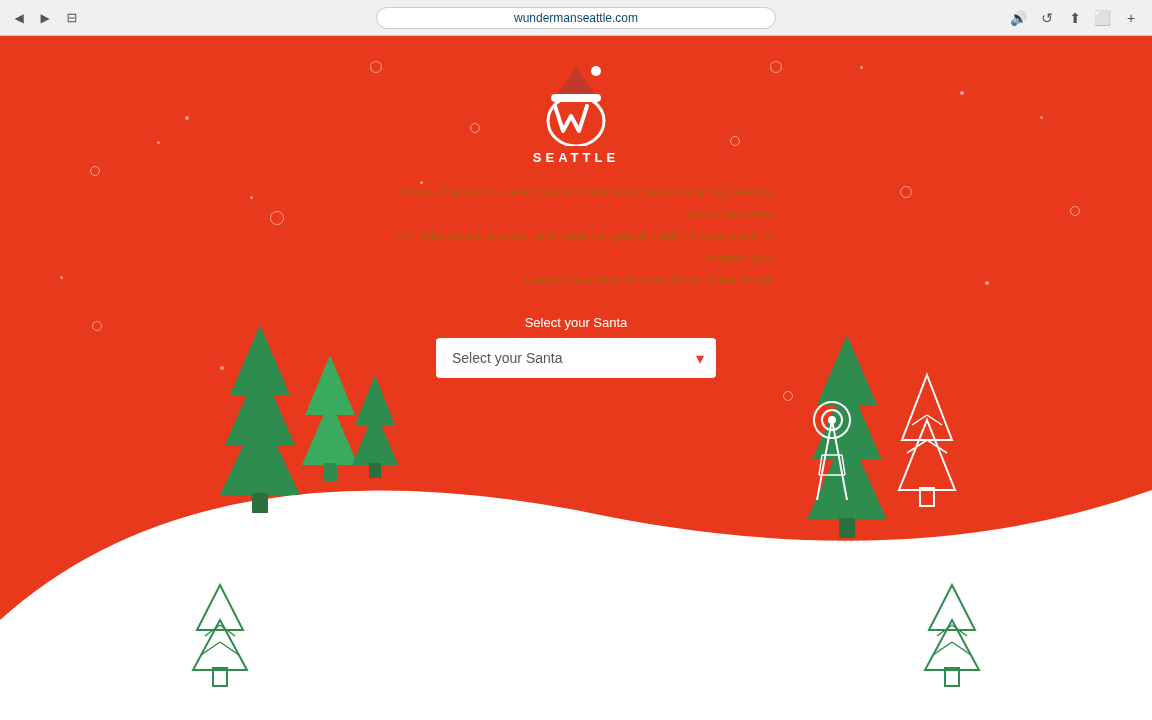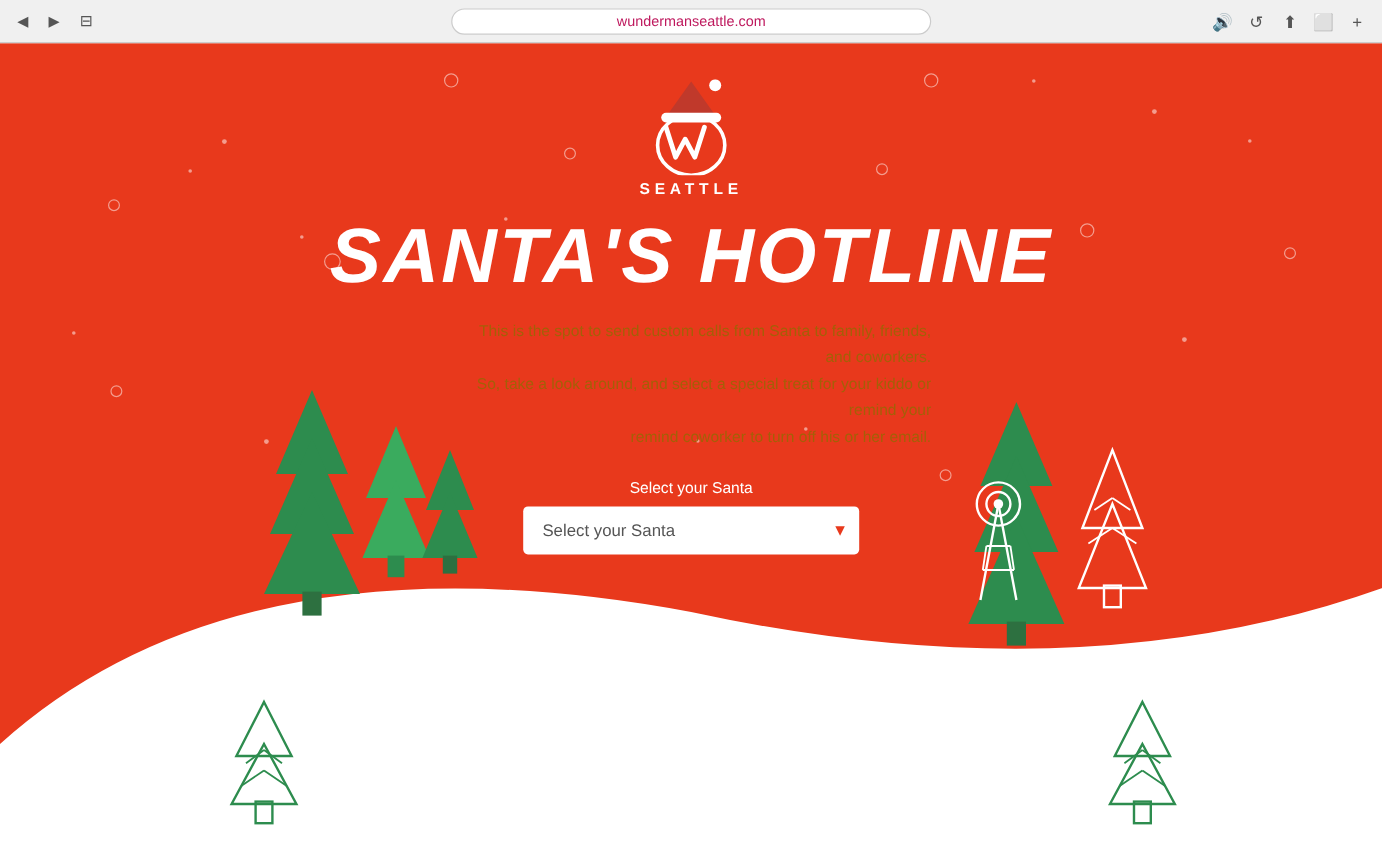--- a/index.html
+++ b/index.html
@@ -47,21 +47,21 @@
       max-width: 500px;
       margin: 0 auto;
       background: white;
       border: 1px solid #ccc;
       border-radius: 12px;
       height: 22px;
       display: flex;
       align-items: center;
       justify-content: center;
       font-size: 12px;
-      color: #be185d;
+      color: #0c4a6e;
       position: absolute;
       left: 50%;
       transform: translateX(-50%);
       width: 400px;
     }
     .browser-right-btns {
       margin-left: auto;
       display: flex;
       gap: 6px;
       align-items: center;
@@ -249,21 +249,20 @@
         <polygon points="35,2 55,30 15,30" fill="#c0392b"></polygon>
         <rect x="10" y="28" width="50" height="8" rx="4" fill="white"></rect>
         <circle cx="55" cy="5" r="5" fill="white"></circle>
 
         <polyline points="14,40 22,65 30,50 38,65 46,40" fill="none" stroke="white" stroke-width="4" stroke-linejoin="round" stroke-linecap="round"></polyline>
         <ellipse cx="35" cy="55" rx="28" ry="25" fill="none" stroke="white" stroke-width="3"></ellipse>
       </svg>
       <span class="logo-text">SEATTLE</span>
     </div>
 
-    <h1 class="main-title">SANTA'S HOTLINE</h1>
 
     <p class="subtitle">
       <span>This is the spot to send custom calls from Santa to family, friends, and coworkers.</span><br>
       <span>So, take a look around, and select a special treat for your kiddo or remind your</span><br>
       <span>remind coworker to turn off his or her email.</span>
     </p>
 
     <div class="select-label">Select your Santa</div>
 
     <div class="santa-select-wrapper">

